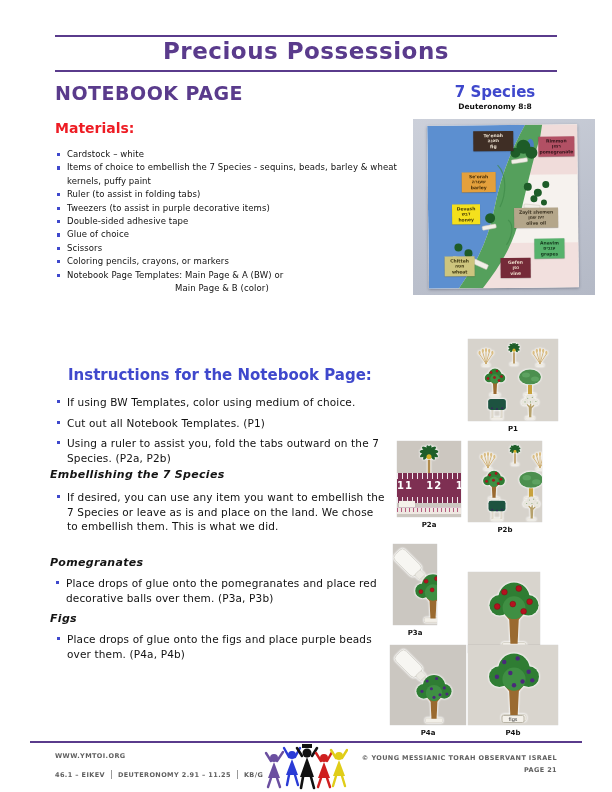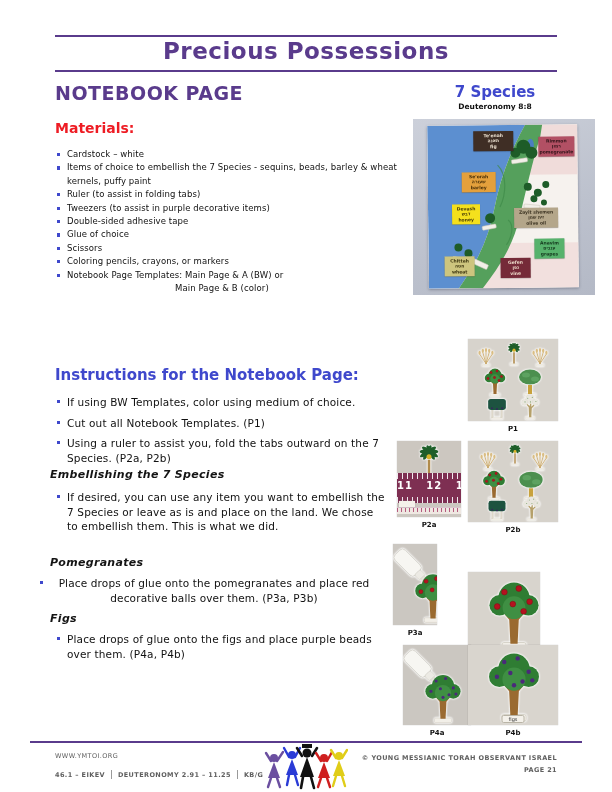--- a/index.html
+++ b/index.html
@@ -19,21 +19,21 @@
   .notebook {
     position:absolute; left:55px; top:82px; font-size:19px; font-weight:bold;
     color:var(--c-purple,#5a3b8c); letter-spacing:0.5px;
   }
   .species { position:absolute; left:440px; top:83px; width:110px; text-align:center; }
   .species-title { font-size:15px; font-weight:bold; color:var(--c-blue,#3f48cc); }
   .species-ref { font-size:7.5px; font-weight:bold; color:#111; margin-top:1px; }
 
   
   .h-red { position:absolute; left:55px; top:120px; font-size:14px; font-weight:bold; color:var(--c-red,#ee1c24); }
-  .h-blue { position:absolute; left:55px; top:366px; font-size:15px; font-weight:bold; color:var(--c-blue,#3f48cc); }
+  .h-blue { position:absolute; left:68px; top:366px; font-size:15px; font-weight:bold; color:var(--c-blue,#3f48cc); }
   .subhead { position:absolute; left:50px; font-size:11px; font-weight:bold; font-style:italic; color:#141414; letter-spacing:0.3px; }
 
   ul.blist { list-style:none; position:absolute; }
   ul.blist li { position:relative; padding-left:12px; }
   ul.blist li::before {
     content:""; position:absolute; left:2px; top:5px; width:3.2px; height:3.2px;
     background:var(--c-blue,#3f48cc);
   }
   .materials-list { left:55px; top:148px; width:348px; font-size:8.5px; line-height:13.4px; letter-spacing:0.1px; }
   .mat-cont { display:block; margin-left:108px; }
@@ -44,21 +44,21 @@
     font-size:8.5px; line-height:13px;
   }
   .prep-item { position:relative; padding-left:9px; }
   .prep-item::before { content:""; position:absolute; left:1px; top:5px; width:3px; height:3px; background:#111; }
 
   .steps { font-size:10.5px; line-height:14.5px; letter-spacing:0.15px; }
   .steps li { margin-bottom:6px; }
   .steps li::before { top:6px; }
   .steps-1 { left:55px; top:395px; width:347px; }
   .steps-2 { left:55px; top:490px; width:332px; }
-  .steps-3 { left:38px; top:576px; width:340px;text-align:center; }
+  .steps-3 { left:54px; top:576px; width:340px; }
   .steps-4 { left:55px; top:632px; width:340px; }
 
   
   .main-photo {
     position:absolute; left:413px; top:119px; width:182px; height:176px;
     background:linear-gradient(160deg,#ccd0da 0%,#bcc1cd 60%,#b4b9c6 100%);
     overflow:hidden;
   }
   .paper {
     position:absolute; left:15px; top:6px; width:150px; height:163px;
@@ -96,21 +96,21 @@
 
   .fig-base {
     position:absolute; left:50%; bottom:2px; transform:translateX(-50%);
     background:#f4f1ea; border:0.5px solid #b9b4a6; border-radius:2px;
     font-size:5px; padding:0 6px; color:#333;
   }
 
   
   .f-line { position:absolute; left:30px; top:741px; width:552px; height:2px; background:var(--c-purple,#5a3b8c); }
   .f-left { position:absolute; left:55px; top:752px; color:var(--c-gray,#5f5f5f); }
-  .f-site { font-size:6.5px; font-weight:normal; letter-spacing:0.4px; }
+  .f-site { font-size:6.5px; font-weight:bold; letter-spacing:0.4px; }
   .f-row { margin-top:10px; font-size:6.5px; font-weight:bold; letter-spacing:0.4px; display:flex; align-items:center; }
   .f-sep { display:inline-block; width:1px; height:9px; background:#9a9a9a; margin:0 6px; }
   .f-right { position:absolute; right:55px; top:754px; text-align:right; color:var(--c-gray,#5f5f5f); }
   .f-copy { font-size:6.5px; font-weight:bold; letter-spacing:0.4px; }
   .f-page { font-size:6.5px; font-weight:bold; margin-top:4px; letter-spacing:0.4px; }
   .f-logo { position:absolute; left:262px; top:744px; }
 </style>
 </head>
 <body>
 
@@ -352,21 +352,21 @@
         <div class="ticks-bot"></div>
       </div>
       <div class="ruler2">
           <div class="ticks"></div>
         </div>
       <div class="mini-tab"></div>
     </div>
     <figcaption class="cap">P2a</figcaption>
   </figure>
 
-  <figure class="thumb" style="left:468px;top:441px;width:90px">
+  <figure class="thumb" style="left:468px;top:441px;width:74px">
     <div class="ph" style="height:81px;background:#d6d2cb">
       <svg viewBox="0 0 90 81" width="90" height="81" class="cutout">
         <use href="#sym-wheat" x="8" y="4" width="24" height="26"></use>
         <use href="#sym-palm" x="36" y="0" width="22" height="26"></use>
         <use href="#sym-wheat" x="60" y="4" width="24" height="26"></use>
         <use href="#sym-pom" x="10" y="26" width="32" height="34"></use>
         <use href="#sym-olive" x="46" y="26" width="34" height="34"></use>
         <use href="#sym-vine" x="16" y="54" width="26" height="26"></use>
         <use href="#sym-almond" x="50" y="52" width="27" height="28"></use>
       </svg>
@@ -388,21 +388,21 @@
 
   <figure class="thumb" style="left:468px;top:572px;width:72px">
     <div class="ph" style="height:81px;background:#d8d4cd">
       <svg viewBox="0 0 90 81" width="90" height="81" class="cutout">
         <use href="#sym-pom" x="10" y="2" width="72" height="77"></use>
       </svg>
     </div>
     <figcaption class="cap">P3b</figcaption>
   </figure>
 
-  <figure class="thumb" style="left:403px;top:645px;width:68px">
+  <figure class="thumb" style="left:390px;top:645px;width:76px">
     <div class="ph" style="height:80px;background:#cbc7c1">
       <svg viewBox="0 0 68 80" width="68" height="80" class="cutout">
         <g transform="rotate(135 18 22)">
             <use href="#sym-glue" x="2" y="-2" width="32" height="48"></use>
           </g>
         <use href="#sym-fig" x="14" y="24" width="52" height="55"></use>
       </svg>
     </div>
     <figcaption class="cap">P4a</figcaption>
   </figure>

